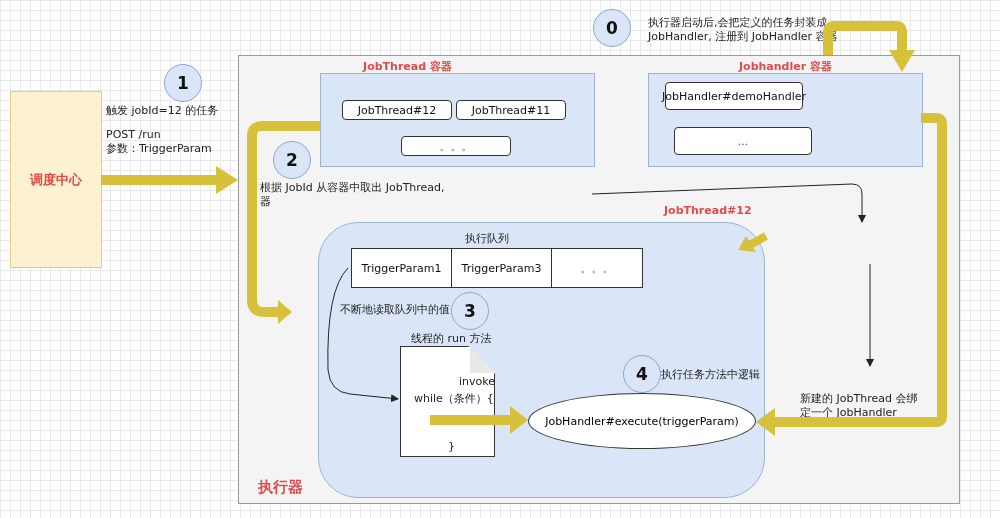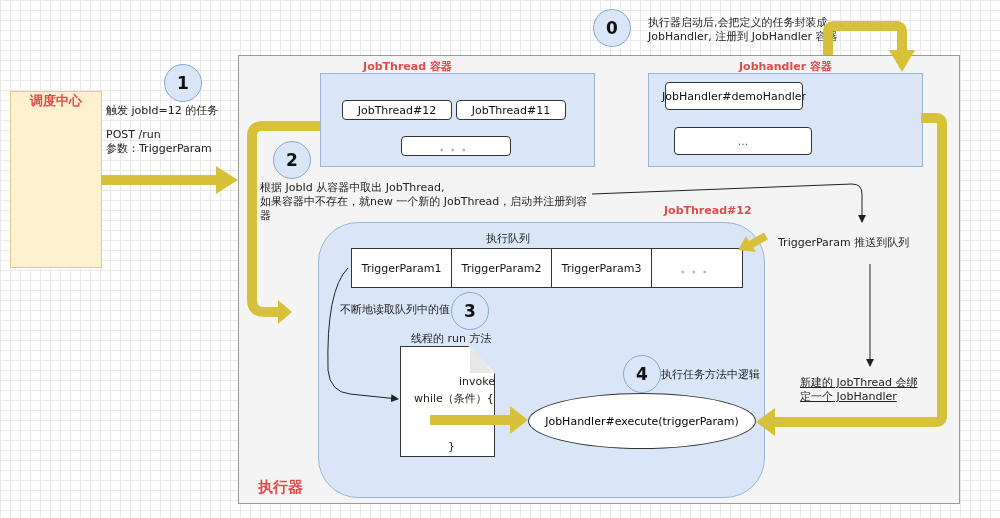--- a/index.html
+++ b/index.html
@@ -18,21 +18,21 @@
   .red { color:#e04b4b; font-weight:bold; }
   .circle {
     position:absolute; width:36px; height:36px; border-radius:50%;
     background:#dae6f7; border:1px solid #8aa6cf;
     display:flex; align-items:center; justify-content:center;
     font-weight:bold; font-size:17px; color:#111;
   }
   .scheduler {
     left:10px; top:91px; width:90px; height:175px;
     background:#fdf1cf; border:1px solid #e3c98a;
-    display:flex; justify-content:center;
+    display:flex; align-items:center; justify-content:center;
     font-size:13px;
   }
   .executor {
     left:238px; top:55px; width:720px; height:447px;
     background:#f4f4f4; border:1px solid #9a9a9a;
   }
   .container-box {
     background:#dae6f7; border:1px solid #9cb3d6;
   }
   .pill {
@@ -100,30 +100,28 @@
 <div class="abs red" style="left:648px;top:59px;width:275px;text-align:center;font-size:11px;">Jobhandler 容器</div>
 <div class="abs container-box" style="left:648px;top:73px;width:273px;height:92px;"></div>
 <div class="pill" style="left:665px;top:82px;width:136px;height:26px;">JobHandler#demoHandler</div>
 <div class="pill" style="left:674px;top:127px;width:136px;height:26px;color:#555;">...</div>
 
 <div class="circle" style="left:273px;top:141px;">
     <span>2</span>
   </div>
 <div class="abs txt" style="left:260px;top:181px;width:380px;">
   <div>根据 JobId 从容器中取出 JobThread,</div>
-  <div>如果容器中不存在，就new 一个新的 JobThread，启动并注册到容</div>
   <div>器</div>
 </div>
 
 <div class="abs red" style="left:664px;top:204px;font-size:11px;">JobThread#12</div>
 <div class="abs jt12"></div>
-<div class="abs txt" style="left:486px;top:232px;">执行队列</div>
+<div class="abs txt" style="left:465px;top:232px;">执行队列</div>
 <div class="queue">
   <div class="qcell">TriggerParam1</div>
-  <div class="qcell">TriggerParam2</div>
   <div class="qcell">TriggerParam3</div>
   <div class="qcell" style="color:#777;">。。。</div>
 </div>
 
 <div class="abs txt" style="left:340px;top:303px;">不断地读取队列中的值</div>
 <div class="circle" style="left:451px;top:292px;">
     <span>3</span>
   </div>
 
 <div class="abs txt" style="left:411px;top:332px;">线程的 run 方法</div>
@@ -135,23 +133,22 @@
 
 <div class="circle" style="left:623px;top:355px;">
     <span>4</span>
   </div>
 <div class="abs txt" style="left:661px;top:368px;">执行任务方法中逻辑</div>
 <div class="abs ellipse">
   <span>JobHandler#execute(triggerParam)</span>
 </div>
 
 <div class="abs txt center" style="left:778px;top:236px;width:170px;">
-  <div>TriggerParam 推送到队列</div>
 </div>
-<div class="abs txt center" style="left:800px;top:376px;width:140px;text-decoration:underline;">
+<div class="abs txt center" style="left:800px;top:392px;width:140px;">
   <div>新建的 JobThread 会绑</div>
   <div>定一个 JobHandler</div>
 </div>
 
 <div class="abs watermark" style="left:935px;top:502px;">@掘金技术社区</div>
 
 <svg class="overlay" width="1000" height="518">
   <defs>
     <marker id="ah" markerWidth="8" markerHeight="8" refX="7" refY="4" orient="auto">
       <path d="M0,0 L8,4 L0,8 z" fill="#222"></path>

